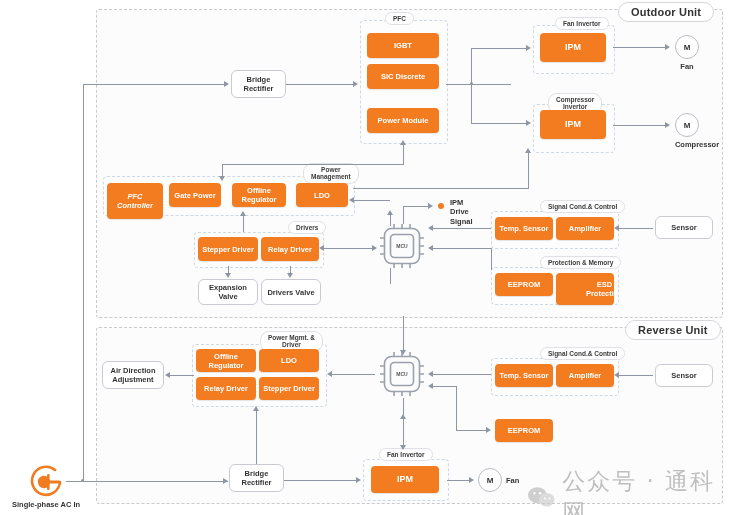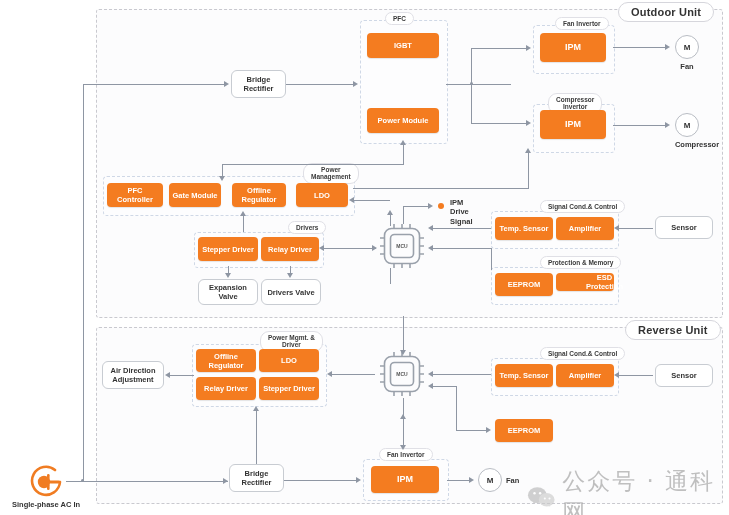--- a/index.html
+++ b/index.html
@@ -69,20 +69,21 @@
   <div class="unit-label" style="left:618px;top:2px;">Outdoor Unit</div>
 
   <div class="wbox" style="left:231px;top:70px;width:55px;height:28px;">
     <span style="white-space:pre-line">Bridge
 Rectifier</span>
   </div>
 
   <div class="group" style="left:360px;top:20px;width:86px;height:122px;"></div>
   <div class="group-label" style="left:385px;top:12px;">PFC</div>
   <div class="chip" style="left:367px;top:33px;width:72px;height:25px;">IGBT</div>
+  <div class="chip" style="left:367px;top:64px;width:72px;height:25px;">SiC Discrete</div>
   <div class="chip" style="left:367px;top:108px;width:72px;height:25px;">Power Module</div>
 
   <div class="group" style="left:533px;top:25px;width:80px;height:47px;"></div>
   <div class="group-label" style="left:555px;top:17px;">Fan Invertor</div>
   <div class="chip big" style="left:540px;top:33px;width:66px;height:29px;">IPM</div>
 
   <div class="group" style="left:533px;top:104px;width:80px;height:47px;"></div>
   <div class="group-label" style="left:548px;top:93px;white-space:pre-line;">Compressor
 Invertor</div>
   <div class="chip big" style="left:540px;top:110px;width:66px;height:29px;">IPM</div>
@@ -93,22 +94,22 @@
   <div class="cap" style="left:665px;top:62px;width:44px;">Fan</div>
 
   <div class="motor" style="left:675px;top:113px;">
       <span>M</span>
     </div>
   <div class="cap" style="left:654px;top:140px;width:86px;">Compressor</div>
 
   <div class="group" style="left:103px;top:176px;width:250px;height:38px;"></div>
   <div class="group-label" style="left:303px;top:163px;white-space:pre-line;">Power
 Management</div>
-  <div class="chip" style="left:107px;top:183px;width:56px;height:24px;">PFC Controller</div>
-  <div class="chip" style="left:169px;top:183px;width:52px;height:24px;">Gate Module</div>
+  <div class="chip" style="left:107px;top:183px;width:56px;height:36px;font-style:italic;">PFC Controller</div>
+  <div class="chip" style="left:169px;top:183px;width:52px;height:24px;">Gate Power</div>
   <div class="chip" style="left:232px;top:183px;width:54px;height:24px;white-space:pre-line;">Offline
 Regulator</div>
   <div class="chip" style="left:296px;top:183px;width:52px;height:24px;">LDO</div>
 
   <div class="group" style="left:194px;top:232px;width:128px;height:34px;"></div>
   <div class="group-label" style="left:288px;top:221px;">Drivers</div>
   <div class="chip" style="left:198px;top:237px;width:60px;height:24px;">Stepper Driver</div>
   <div class="chip" style="left:261px;top:237px;width:58px;height:24px;">Relay Driver</div>
 
   <div class="wbox" style="left:198px;top:279px;width:60px;height:26px;">
@@ -138,21 +139,21 @@
 Signal</div>
 
   <div class="group" style="left:491px;top:211px;width:126px;height:36px;"></div>
   <div class="group-label" style="left:540px;top:200px;">Signal Cond.&amp; Control</div>
   <div class="chip" style="left:495px;top:217px;width:58px;height:23px;">Temp. Sensor</div>
   <div class="chip" style="left:556px;top:217px;width:58px;height:23px;">Amplifier</div>
 
   <div class="group" style="left:491px;top:267px;width:126px;height:36px;"></div>
   <div class="group-label" style="left:540px;top:256px;">Protection &amp; Memory</div>
   <div class="chip" style="left:495px;top:273px;width:58px;height:23px;">EEPROM</div>
-  <div class="chip" style="left:556px;top:273px;width:58px;height:18px;white-space:pre-line;padding-left:41px;">ESD
+  <div class="chip" style="left:556px;top:273px;width:58px;height:32px;white-space:pre-line;padding-left:41px;">ESD
 Protection</div>
 
   <div class="wbox" style="left:655px;top:216px;width:58px;height:23px;">Sensor</div>
 
   <div class="unit" style="left:96px;top:327px;width:625px;height:175px;"></div>
   <div class="unit-label" style="left:625px;top:320px;">Reverse Unit</div>
 
   <div class="wbox" style="left:102px;top:361px;width:62px;height:28px;">
     <span style="white-space:pre-line">Air Direction
 Adjustment</span>

